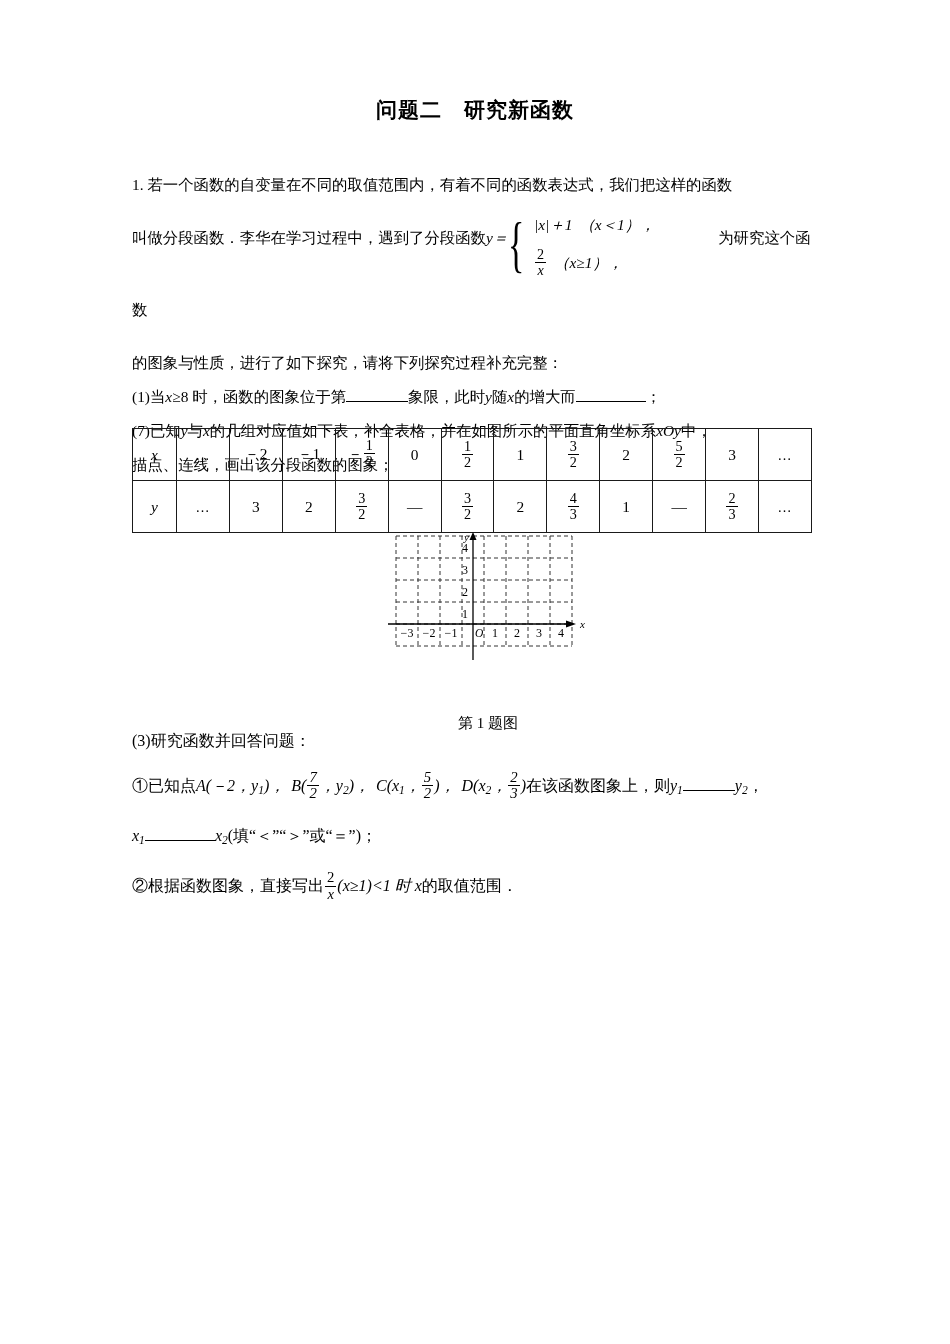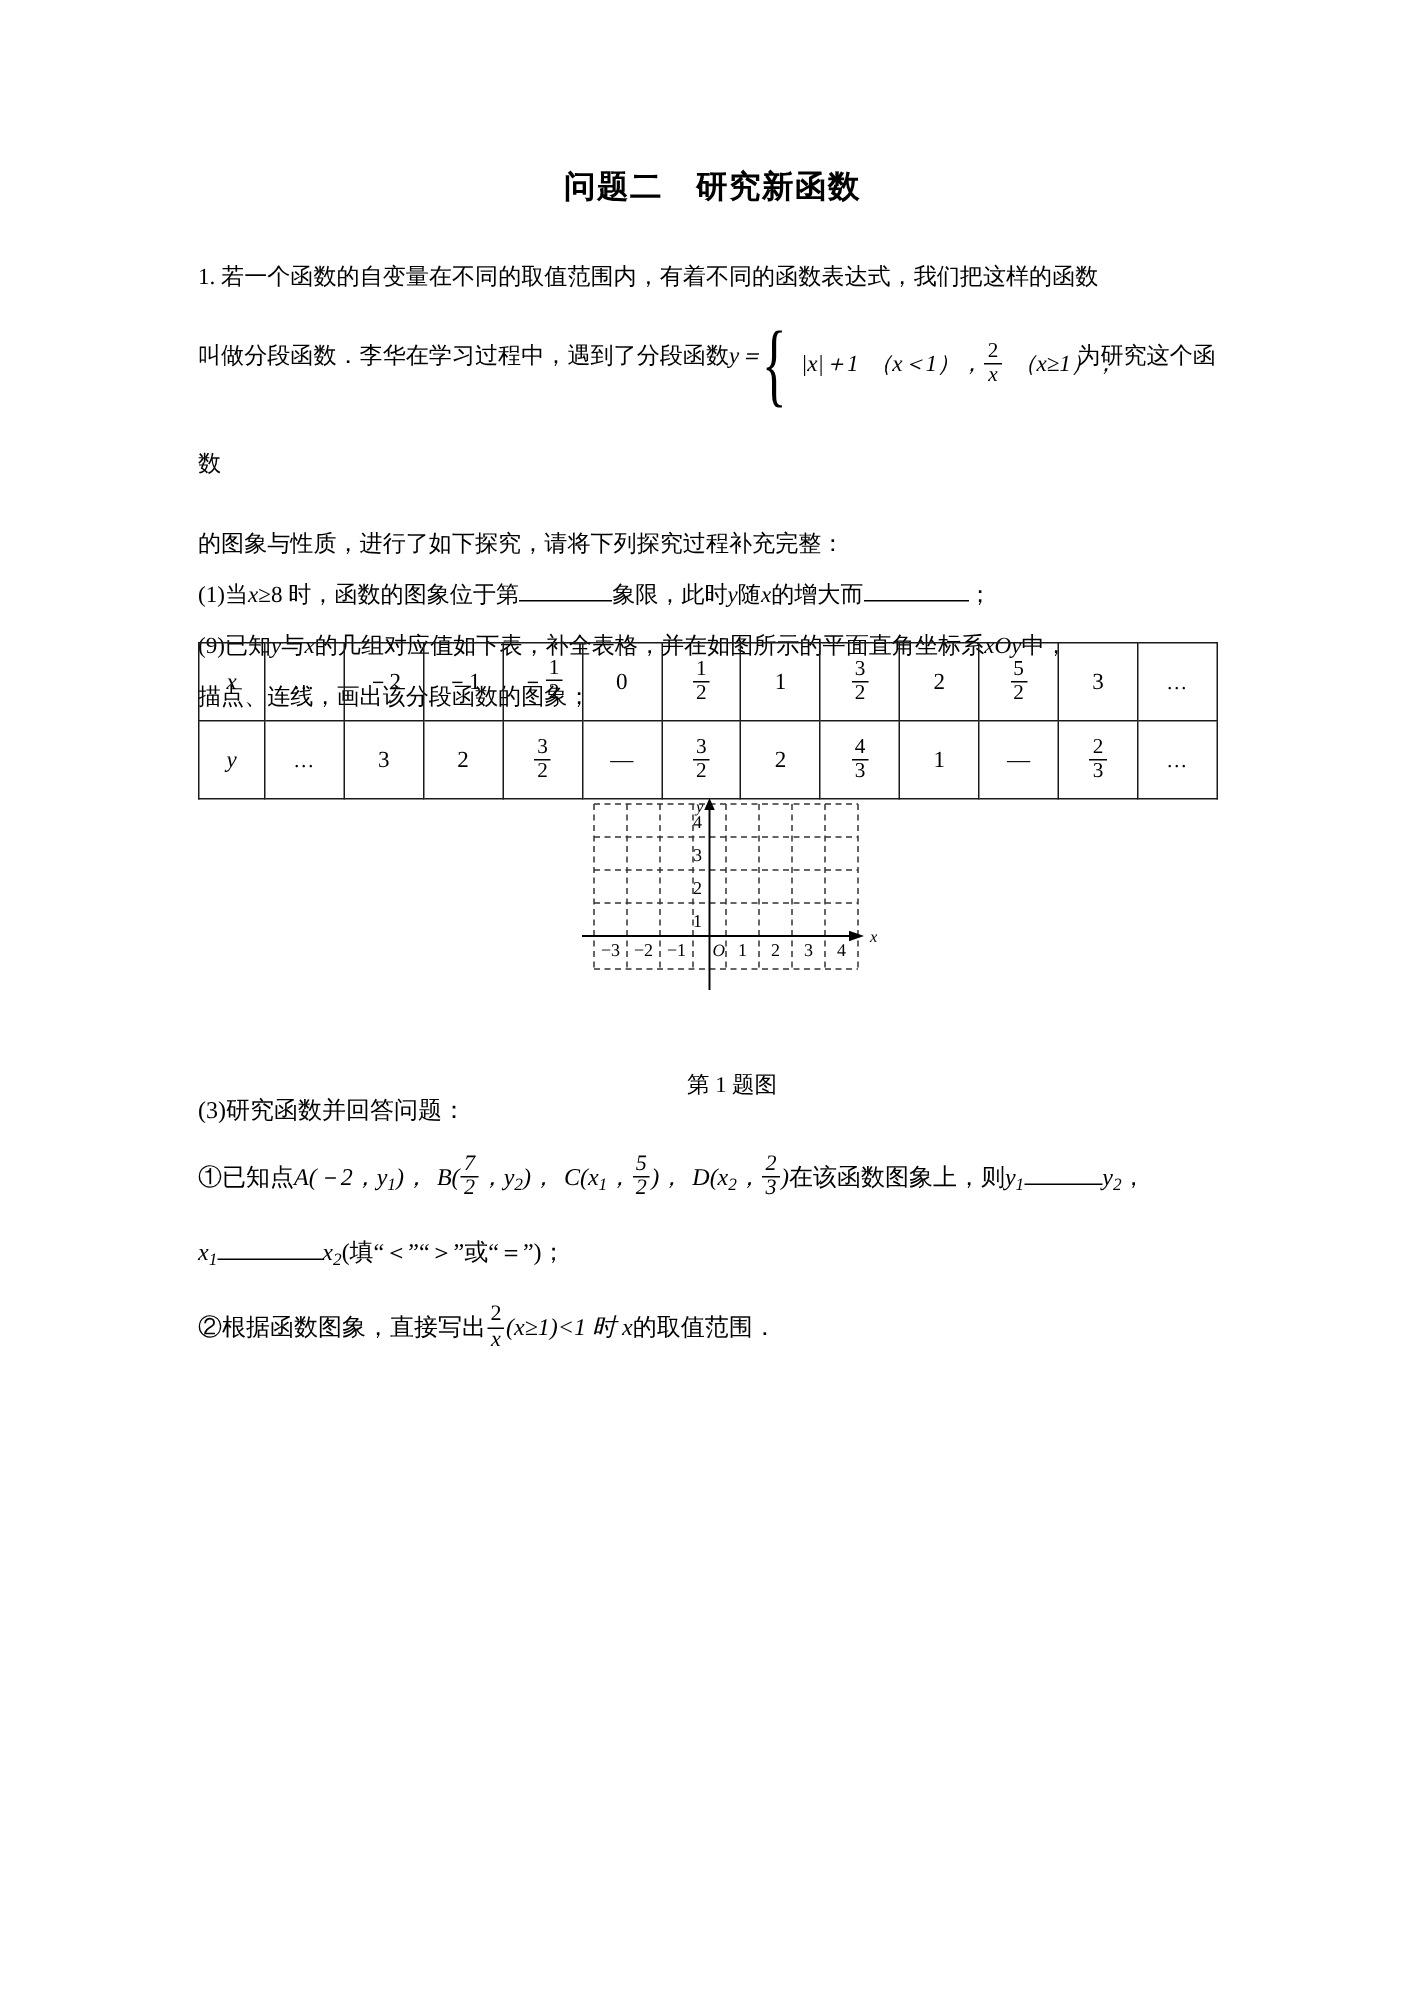--- a/index.html
+++ b/index.html
@@ -11,21 +11,21 @@
     font-family: "Liberation Serif", "DejaVu Serif", serif;
     color: #000000;
     position: relative;
     overflow: hidden;
   }
   .page { position: relative; width: 950px; height: 1344px; }
 
   
   .title {
     position: absolute;
-    top: 110px;
+    top: 96px;
     left: 0;
     width: 950px;
     text-align: center;
     font-size: 21px;
     font-weight: bold;
     letter-spacing: 1px;
   }
   .title .gap { display: inline-block; width: 22px; }
 
   
@@ -75,21 +75,21 @@
   .pw-brace {
     font-size: 62px;
     line-height: 0.72;
     font-family: "Liberation Serif", serif;
     transform: scaleX(0.55);
     transform-origin: left center;
     margin-right: -6px;
   }
   .pw-cases {
     display: flex;
-    flex-direction: row;
+    flex-direction: column;
     justify-content: center;
     font-size: 15.4px;
     line-height: 20px;
     margin-left: 2px;
   }
   .pw-row { display: flex; align-items: center; white-space: nowrap; height: 38px; }
   .pw-cond { margin-left: 7px; }
 
   .blank-s { display: inline-block; border-bottom: 1px solid #000; width: 52px; }
   .blank-m { display: inline-block; border-bottom: 1px solid #000; width: 62px; }
@@ -186,21 +186,21 @@
 
     <p class="para">
       <span>的图象与性质，进行了如下探究，请将下列探究过程补充完整：</span>
     </p>
 
     <p class="para">
       <span>(1)当</span><span class="ital">x</span><span>≥8 时，函数的图象位于第</span><span class="blank-m"></span><span>象限，此时</span><span class="ital">y</span><span>随</span><span class="ital">x</span><span>的增大而</span><span class="blank-l"></span><span>；</span>
     </p>
 
     <p class="para">
-      <span>(9)已知</span><span class="ital">y</span><span>与</span><span class="ital">x</span><span>的几组对应值如下表，补全表格，并在如图所示的平面直角坐标系</span><span class="ital">xOy</span><span>中，</span>
+      <span>(7)已知</span><span class="ital">y</span><span>与</span><span class="ital">x</span><span>的几组对应值如下表，补全表格，并在如图所示的平面直角坐标系</span><span class="ital">xOy</span><span>中，</span>
     </p>
 
     <p class="para">
       <span>描点、连线，画出该分段函数的图象；</span>
     </p>
   </div>
 
   <table class="valtable">
     <colgroup>
       <col class="c-lbl">

